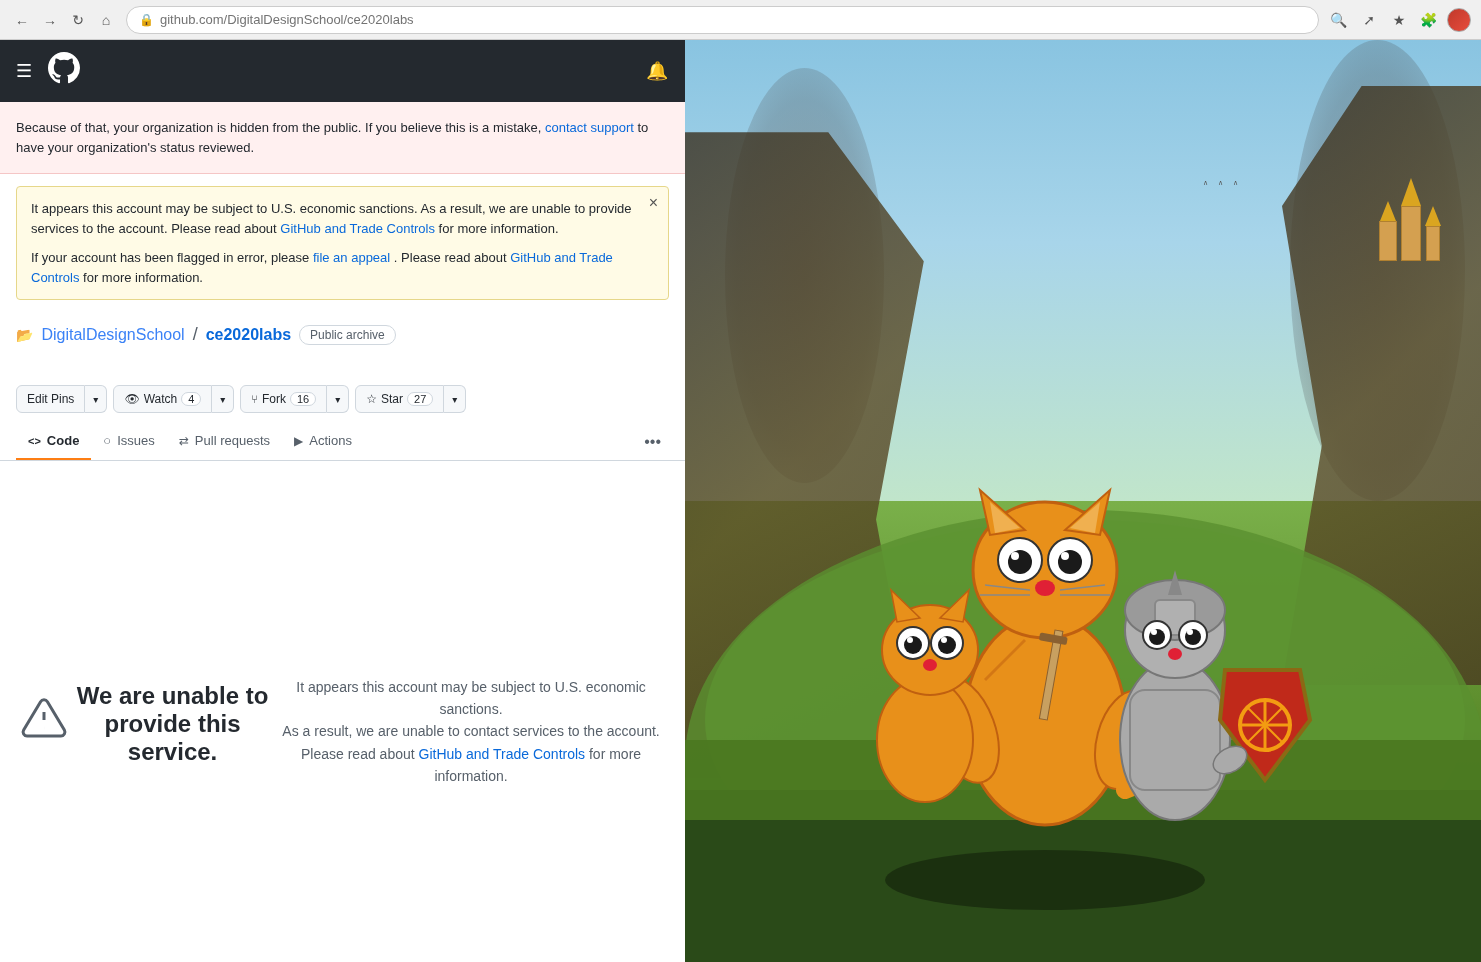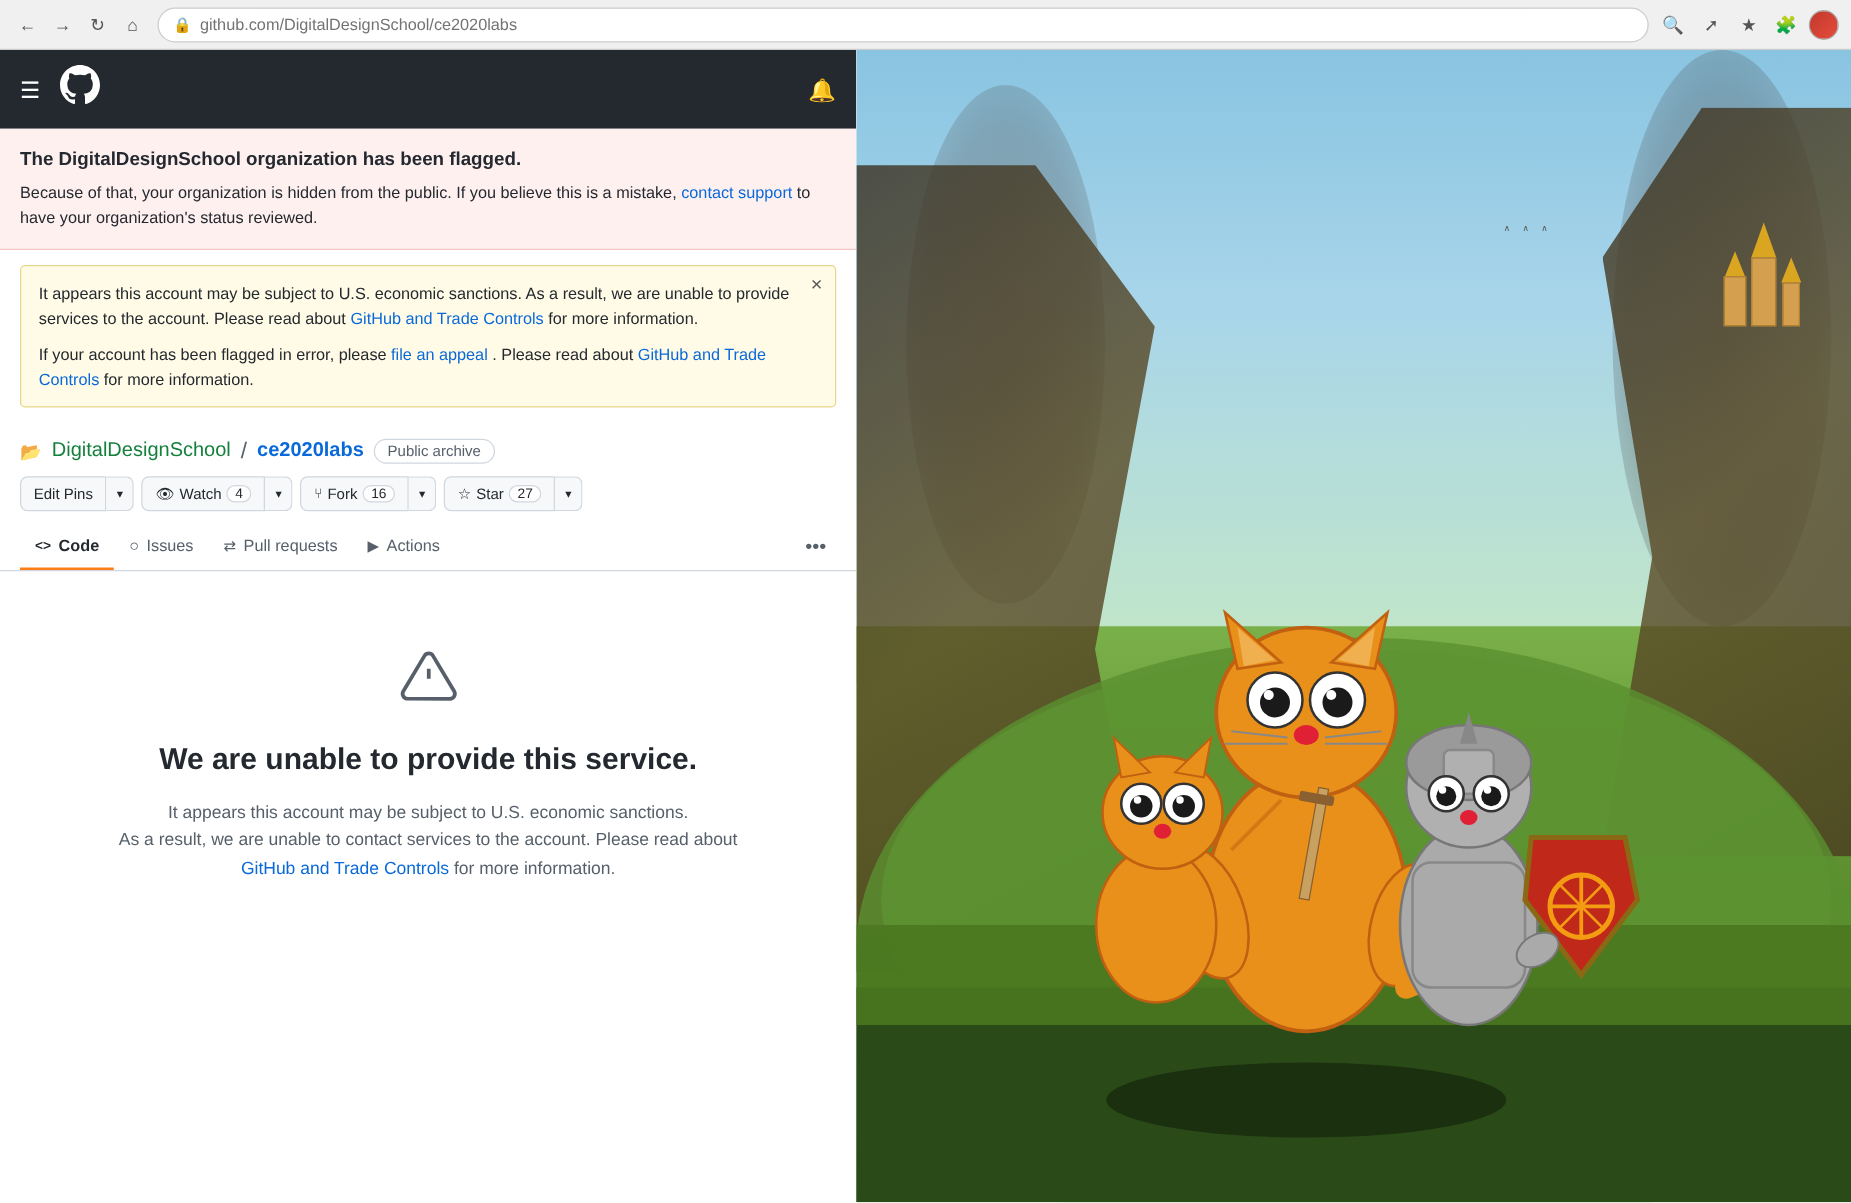--- a/index.html
+++ b/index.html
@@ -135,21 +135,21 @@
     
     .repo-header {
       padding: 12px 16px 0;
       display: flex;
       align-items: center;
       gap: 8px;
       flex-shrink: 0;
       flex-wrap: wrap;
     }
     .repo-icon { color: #57606a; font-size: 14px; }
-    .repo-org-link { color: #15803d; text-decoration: none; font-size: 16px; font-weight: 400; text-align: center; }
+    .repo-org-link { color: #3b82f6; text-decoration: none; font-size: 16px; font-weight: 400; text-align: center; }
     .repo-sep { color: #57606a; font-size: 18px; font-weight: 300; }
     .repo-name-link { color: #0969da; text-decoration: none; font-size: 16px; font-weight: 600; }
     .public-archive-badge {
       background: #fff;
       border: 1px solid #d0d7de;
       border-radius: 20px;
       padding: 2px 10px;
       font-size: 12px;
       color: #57606a;
     }
@@ -159,20 +159,21 @@
       padding: 10px 16px;
       display: flex;
       align-items: center;
       gap: 6px;
       flex-shrink: 0;
       flex-wrap: wrap;
     }
     .action-btn-group {
       display: flex;
       align-items: stretch;
+      margin-top: 30px;
     }
     .action-btn {
       background: #f6f8fa;
       border: 1px solid #d0d7de;
       padding: 4px 10px;
       font-size: 12px;
       color: #24292f;
       cursor: pointer;
       display: flex;
       align-items: center;
@@ -242,21 +243,21 @@
       cursor: pointer;
       color: #57606a;
       font-size: 16px;
       padding: 8px;
     }
 
     
     .repo-content {
       flex: 1;
       display: flex;
-      flex-direction: column;
+      flex-direction: row;
       align-items: center;
       justify-content: flex-start;
       padding: 60px 20px 20px;
       text-align: center;
     }
     .warning-icon {
       font-size: 48px;
       color: #57606a;
       margin-bottom: 20px;
       line-height: 1;
@@ -427,21 +428,20 @@
         <span class="gh-logo">
           <svg width="32" height="32" viewBox="0 0 16 16" class="gh-logo-svg">
             <path d="M8 0C3.58 0 0 3.58 0 8c0 3.54 2.29 6.53 5.47 7.59.4.07.55-.17.55-.38 0-.19-.01-.82-.01-1.49-2.01.37-2.53-.49-2.69-.94-.09-.23-.48-.94-.82-1.13-.28-.15-.68-.52-.01-.53.63-.01 1.08.58 1.23.82.72 1.21 1.87.87 2.33.66.07-.52.28-.87.51-1.07-1.78-.2-3.64-.89-3.64-3.95 0-.87.31-1.59.82-2.15-.08-.2-.36-1.02.08-2.12 0 0 .67-.21 2.2.82.64-.18 1.32-.27 2-.27.68 0 1.36.09 2 .27 1.53-1.04 2.2-.82 2.2-.82.44 1.1.16 1.92.08 2.12.51.56.82 1.27.82 2.15 0 3.07-1.87 3.75-3.65 3.95.29.25.54.73.54 1.48 0 1.07-.01 1.93-.01 2.2 0 .21.15.46.55.38A8.013 8.013 0 0016 8c0-4.42-3.58-8-8-8z"></path>
           </svg>
         </span>
       </div>
       <button class="gh-bell">🔔</button>
     </div>
 
     <div class="flag-banner">
-      <div class="flag-banner-title">The DigitalDesignSchool organization has been flagged.</div>
       <div class="flag-banner-text">
         <span>Because of that, your organization is hidden from the public. If you believe this is a mistake,</span>
         <a href="#">contact support</a>
         <span>to have your organization's status reviewed.</span>
       </div>
     </div>
 
     <div class="sanctions-box">
       <button class="sanctions-box-close">×</button>
       <p>

